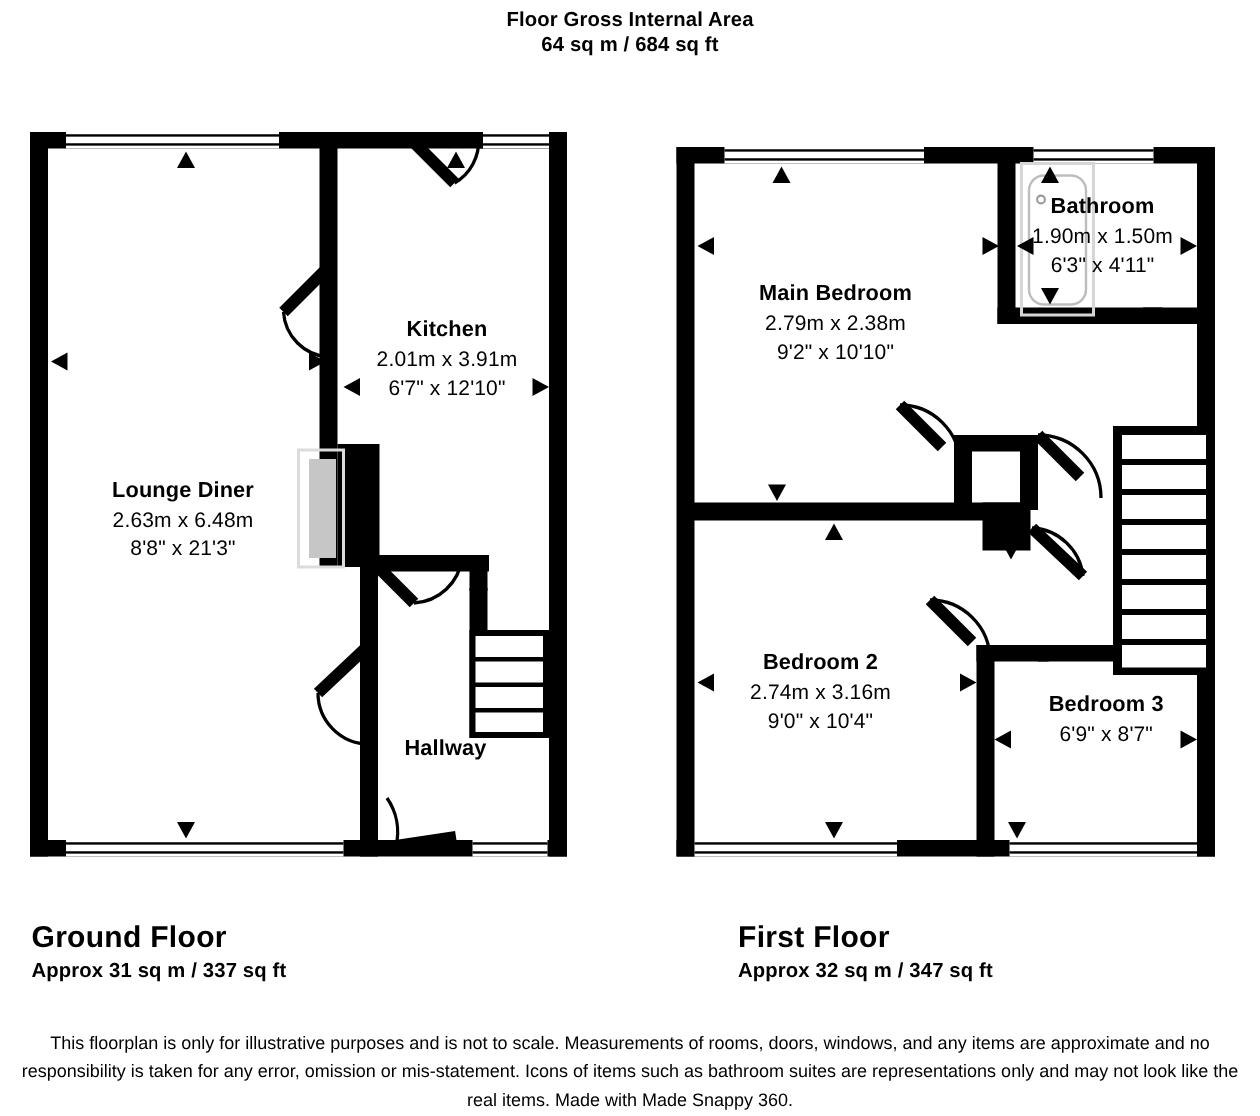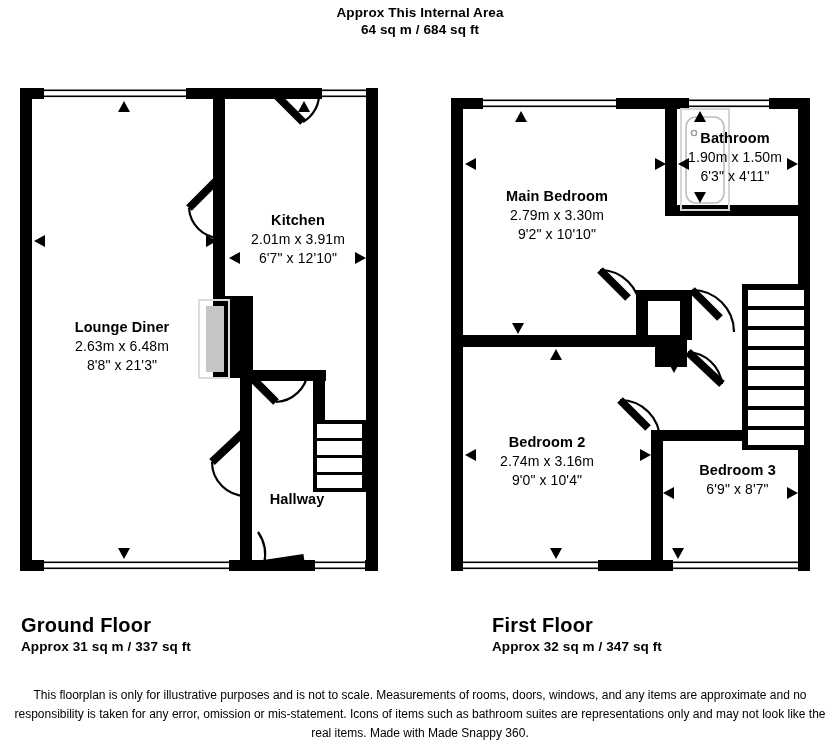--- a/index.html
+++ b/index.html
@@ -95,21 +95,21 @@
     padding: 0 4px;
     box-sizing: border-box;
   }
 </style>
 </head>
 <body>
 
 <div id="page">
 
   <div class="header">
-    <span>Approx This Internal Area</span>
+    <span>Floor Gross Internal Area</span>
     <span class="line2">64 sq m / 684 sq ft</span>
   </div>
 
   <svg class="plan-layer" viewBox="0 0 840 744" width="840" height="744">
 
     <g>
 
       <g fill="#000000">
 
         <rect x="20" y="88" width="358" height="11"></rect>
@@ -343,21 +343,21 @@
     <span class="rdim">2.01m x 3.91m</span>
     <span class="rdim">6'7" x 12'10"</span>
   </div>
 
   <div class="room" style="left: 237px; top: 490px; width: 120px;">
     <span class="rname">Hallway</span>
   </div>
 
   <div class="room" style="left: 476px; top: 187px; width: 162px;">
     <span class="rname">Main Bedroom</span>
-    <span class="rdim">2.79m x 3.30m</span>
+    <span class="rdim">2.79m x 2.38m</span>
     <span class="rdim">9'2" x 10'10"</span>
   </div>
 
   <div class="room" style="left: 670px; top: 129px; width: 130px;">
     <span class="rname">Bathroom</span>
     <span class="rdim">1.90m x 1.50m</span>
     <span class="rdim">6'3" x 4'11"</span>
   </div>
 
   <div class="room" style="left: 467px; top: 433px; width: 160px;">

